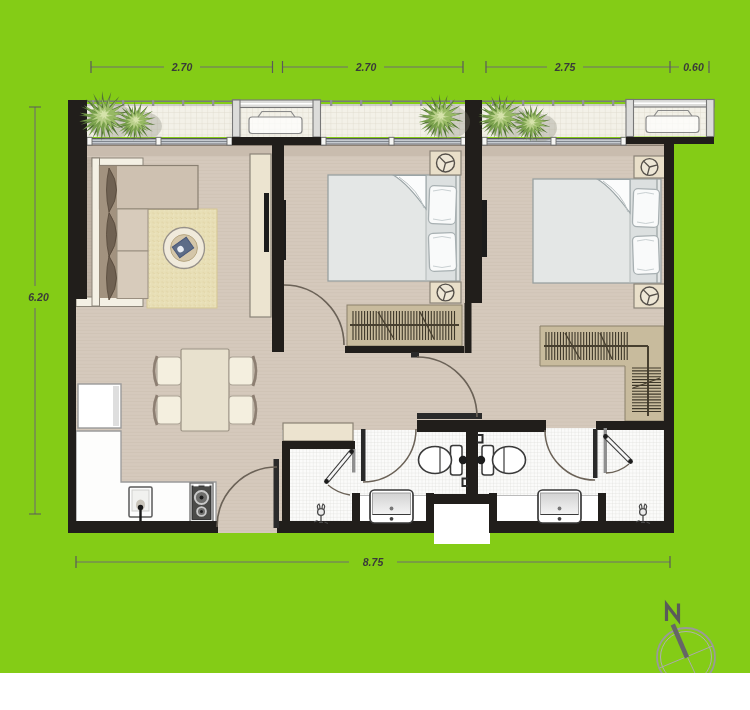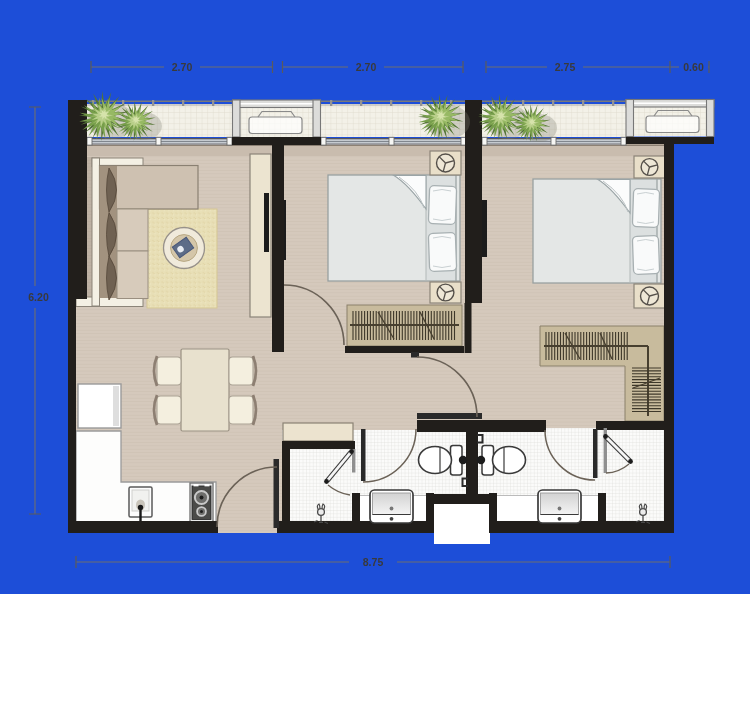--- a/index.html
+++ b/index.html
@@ -1,16 +1,16 @@
 <!DOCTYPE html>
 <html><head>
 <meta charset="utf-8">
 <style>
 html,body{margin:0;padding:0;background:#ffffff;}
-#plan{position:relative;width:750px;height:594px;background:#1d4ed8;font-family:"Liberation Sans",sans-serif;}
+#plan{position:relative;width:750px;height:673px;background:#84cc16;font-family:"Liberation Sans",sans-serif;font-style:italic;}
 svg{position:absolute;left:0;top:0;}
 </style>
 </head>
 <body>
 
 <div id="plan">
 <svg width="750" height="710" viewBox="0 0 750 710">
 <defs>
 <pattern id="balctile" width="5.6" height="5.6" patternUnits="userSpaceOnUse">
  <rect width="5.6" height="5.6" fill="#f3f1e8"></rect>

